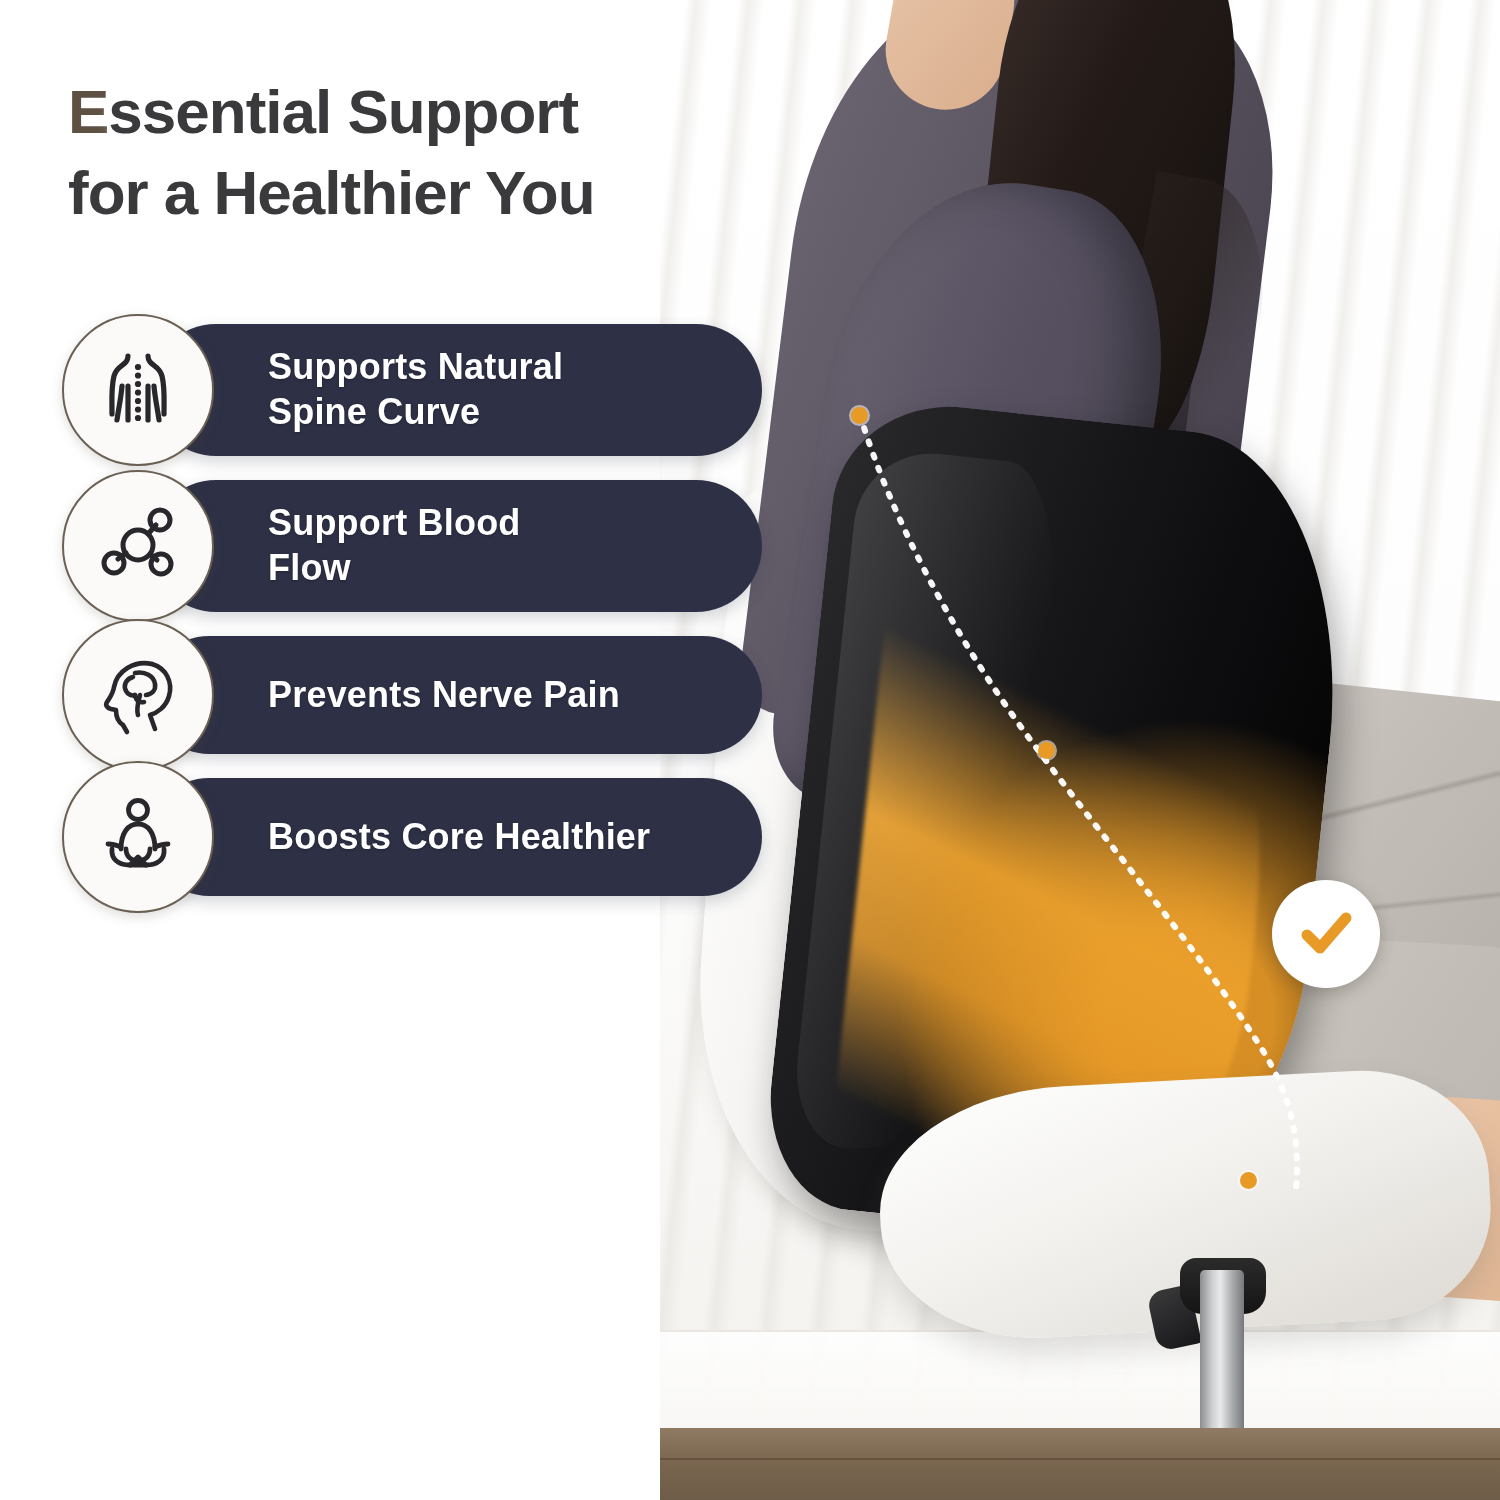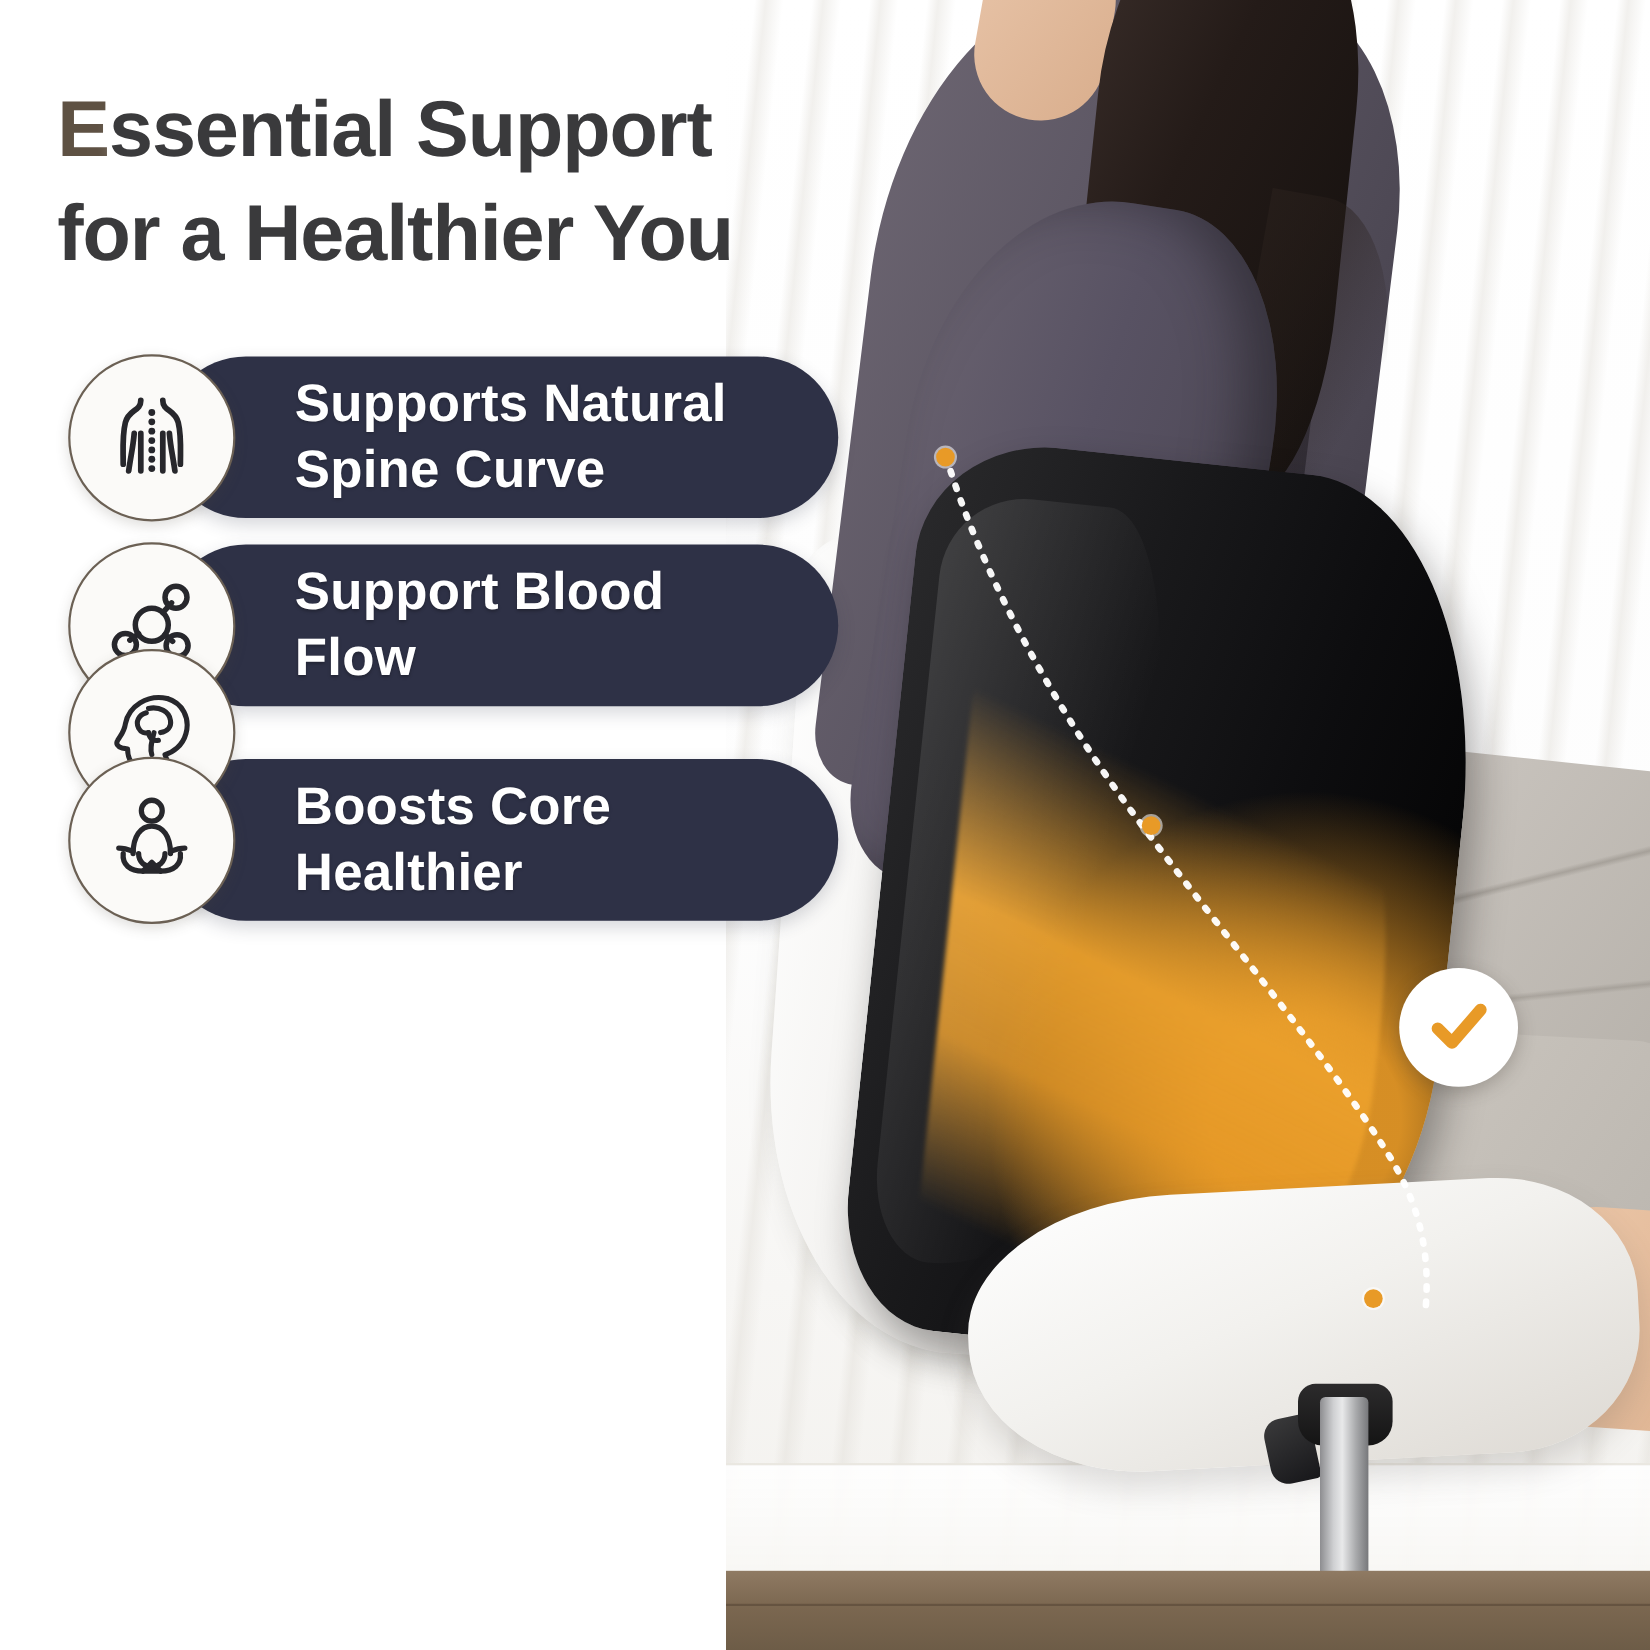--- a/index.html
+++ b/index.html
@@ -215,22 +215,22 @@
     box-shadow:0 5px 16px rgba(60,55,48,.28);
     display:flex; align-items:center; justify-content:center;
   }
 
   
   .panel {
     position:absolute;
     left:0; top:0; width:760px; height:1500px;
   }
   .headline {
-    position:absolute; left:52px; top:72px; width:880px;
-    font-size:72px; line-height:1.30;
+    position:absolute; left:68px; top:72px; width:880px;
+    font-size:62px; line-height:1.30;
     font-weight:700; letter-spacing:-1px;
     color:#3a3a3c;
     text-shadow:0 2px 6px rgba(255,255,255,.95), 0 0 14px rgba(255,255,255,.9);
     white-space:pre-line;
   }
   .headline .cap { color:#5e5143; }
 
   .features {
     position:absolute; left:62px; top:324px; width:700px;
   }
@@ -247,21 +247,21 @@
     min-height:118px;
     background:#2e3146;
     border-radius:999px;
     display:flex; align-items:center;
     padding:14px 56px 14px 118px;
     box-shadow:0 6px 16px rgba(46,49,70,.2);
   }
   .pill.two-line { min-height:132px; }
   .pill-label {
     color:#ffffff;
-    font-size:48px;
+    font-size:36px;
     line-height:1.24;
     font-weight:600;
     letter-spacing:.2px;
     white-space:pre-line;
     text-shadow:0 1px 3px rgba(0,0,0,.28);
   }
   .icon-circle {
     position:absolute;
     left:0; top:50%;
     transform:translateY(-50%);
@@ -377,20 +377,23 @@
               <circle cx="48" cy="47" r="15"></circle>
               <circle cx="70" cy="22" r="10"></circle>
               <circle cx="24" cy="65" r="10"></circle>
               <circle cx="71" cy="66" r="10"></circle>
             </g>
           </svg>
         </div>
       </div>
 
       <div class="feature">
+        <div class="pill">
+          <span class="pill-label">Prevents Nerve Pain</span>
+        </div>
         <div class="icon-circle">
           <svg width="96" height="96" viewBox="0 0 96 96">
             <g fill="none" stroke="#27272c" stroke-width="4.6" stroke-linecap="round" stroke-linejoin="round">
               <path d="M62 17 C44 13, 27 24, 24 40 C23 47, 20 50, 17 55 C15 58, 17 61, 21 62 L26 63
                        C26 70, 28 75, 33 78 L37 85"></path>
               <path d="M62 17 C76 21, 83 35, 79 49 C76 60, 67 66, 60 68 L65 82"></path>
               <path d="M43 30 C36 32, 33 38, 36 44 C38 48, 42 49, 45 48"></path>
               <path d="M45 26 C55 24, 64 29, 65 37 C66 43, 62 47, 56 48"></path>
               <path d="M45 48 C46 54, 50 56, 54 55"></path>
               <path d="M50 48 C48 56, 46 62, 48 68"></path>

